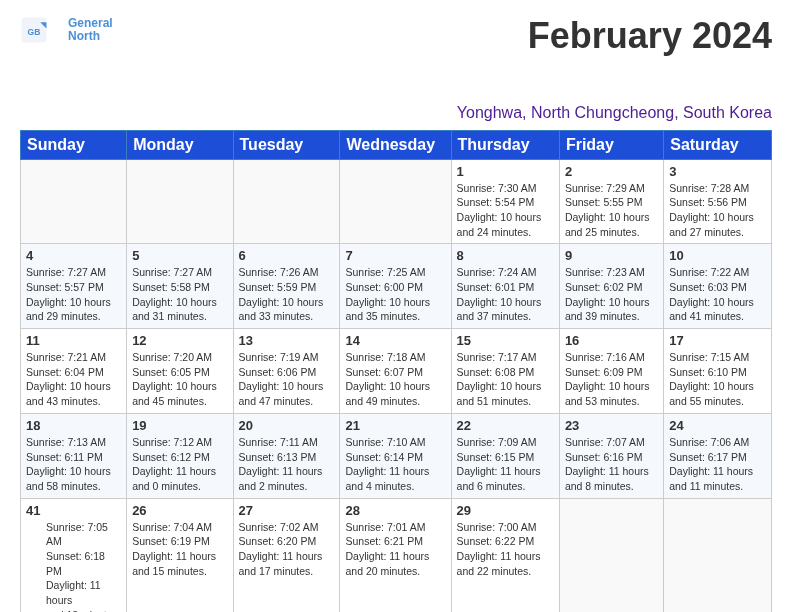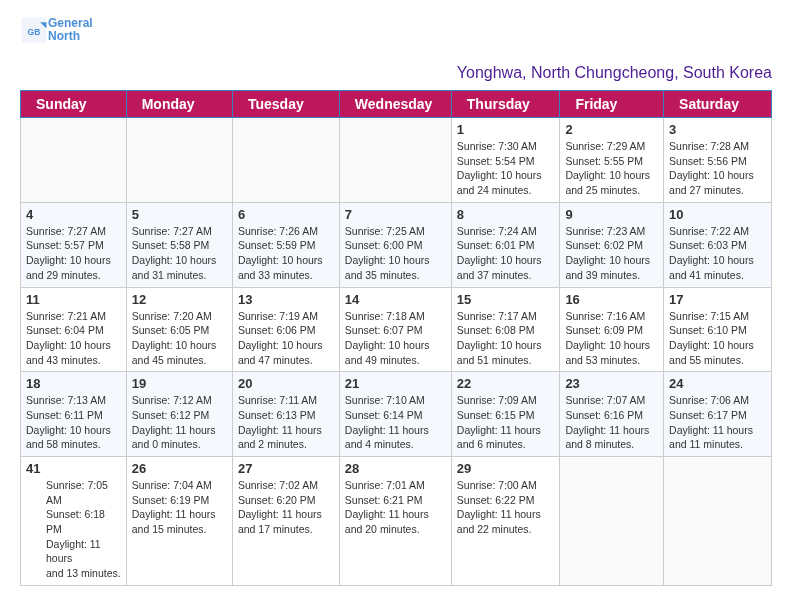--- a/index.html
+++ b/index.html
@@ -12,21 +12,21 @@
     }
     .header-section {
       display: flex;
       align-items: flex-start;
       justify-content: space-between;
       margin-bottom: 8px;
     }
     .logo {
       display: flex;
       align-items: center;
-      gap: 0;
+      gap: 20px;
     }
     .logo-text {
       font-size: 12px;
       font-weight: bold;
       color: #333;
       line-height: 1.1;
     }
     .logo-text span {
       color: #4a90d9;
     }
@@ -47,26 +47,26 @@
       font-size: 16px;
       color: #4c1d95;
       margin-top: 48px;
     }
     table {
       width: 100%;
       border-collapse: collapse;
       font-size: 11px;
     }
     thead tr th {
-      background: #be185d;
+      background: #1d4ed8;
       color: #fff;
       font-weight: bold;
-      padding: 5px 15px;
+      padding: 5px 6px;
       text-align: left;
-      font-size: 14px;
+      font-size: 16px;
       border: 1px solid #3a7fc1;
     }
     tbody tr td {
       border: 1px solid #ccc;
       vertical-align: top;
       padding: 4px 5px;
       width: 113px;
       min-height: 70px;
       background: #fff;
     }
@@ -102,20 +102,21 @@
     <div>
       <div class="logo-text">
         <span>General</span>
       </div>
       <div class="logo-text">
         <span style="color:#4a90d9;">North</span>
       </div>
     </div>
   </div>
   <div class="title-block">
+    <div class="main-title">February 2024</div>
     <div class="subtitle">Yonghwa, North Chungcheong, South Korea</div>
   </div>
 </div>
 
 <table>
   <thead>
     <tr id="header-row">
         <th>Sunday</th>
         <th>Monday</th>
         <th>Tuesday</th>

